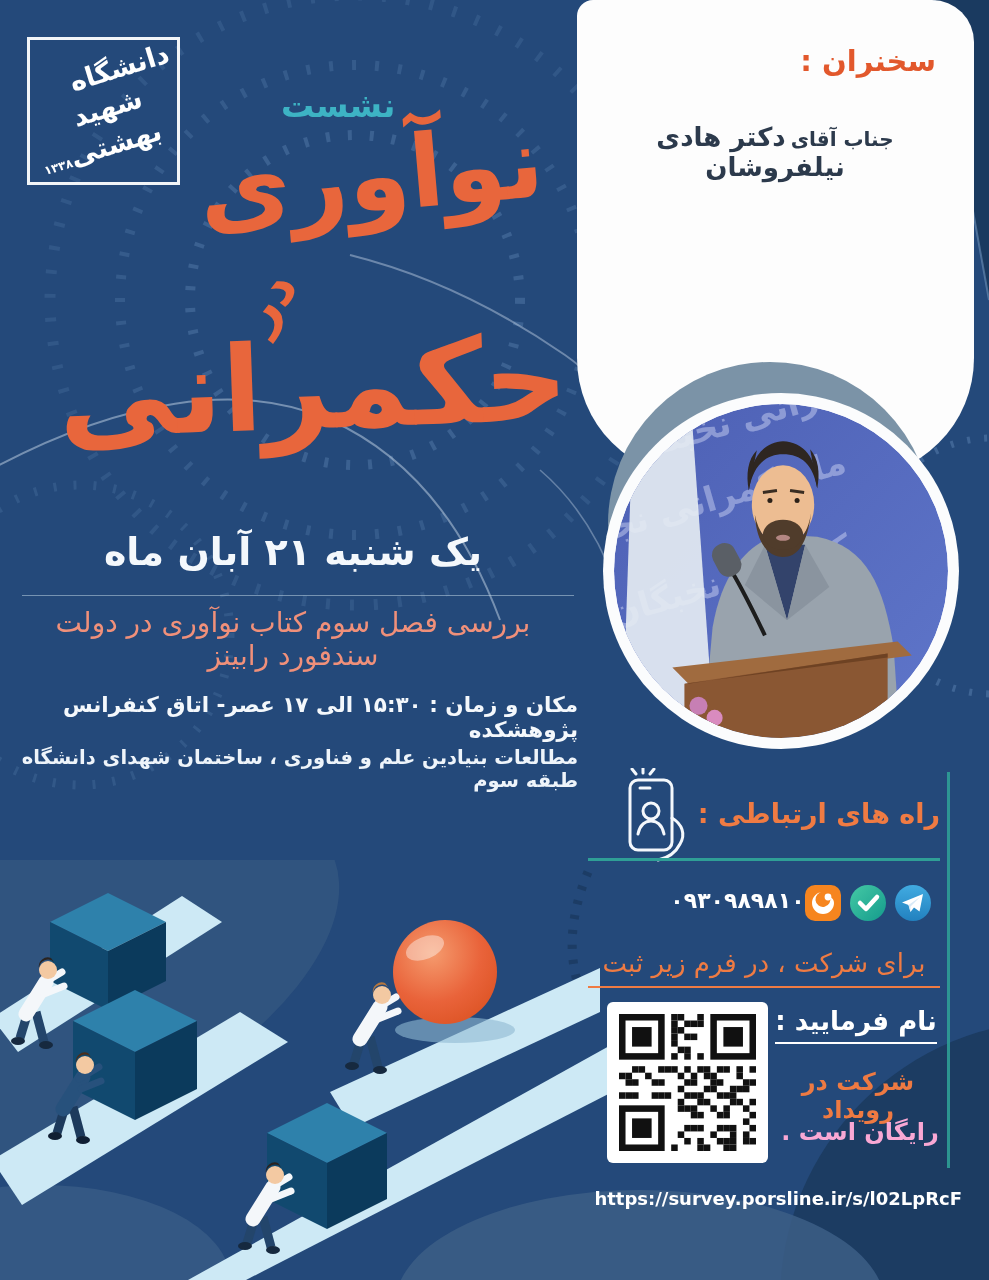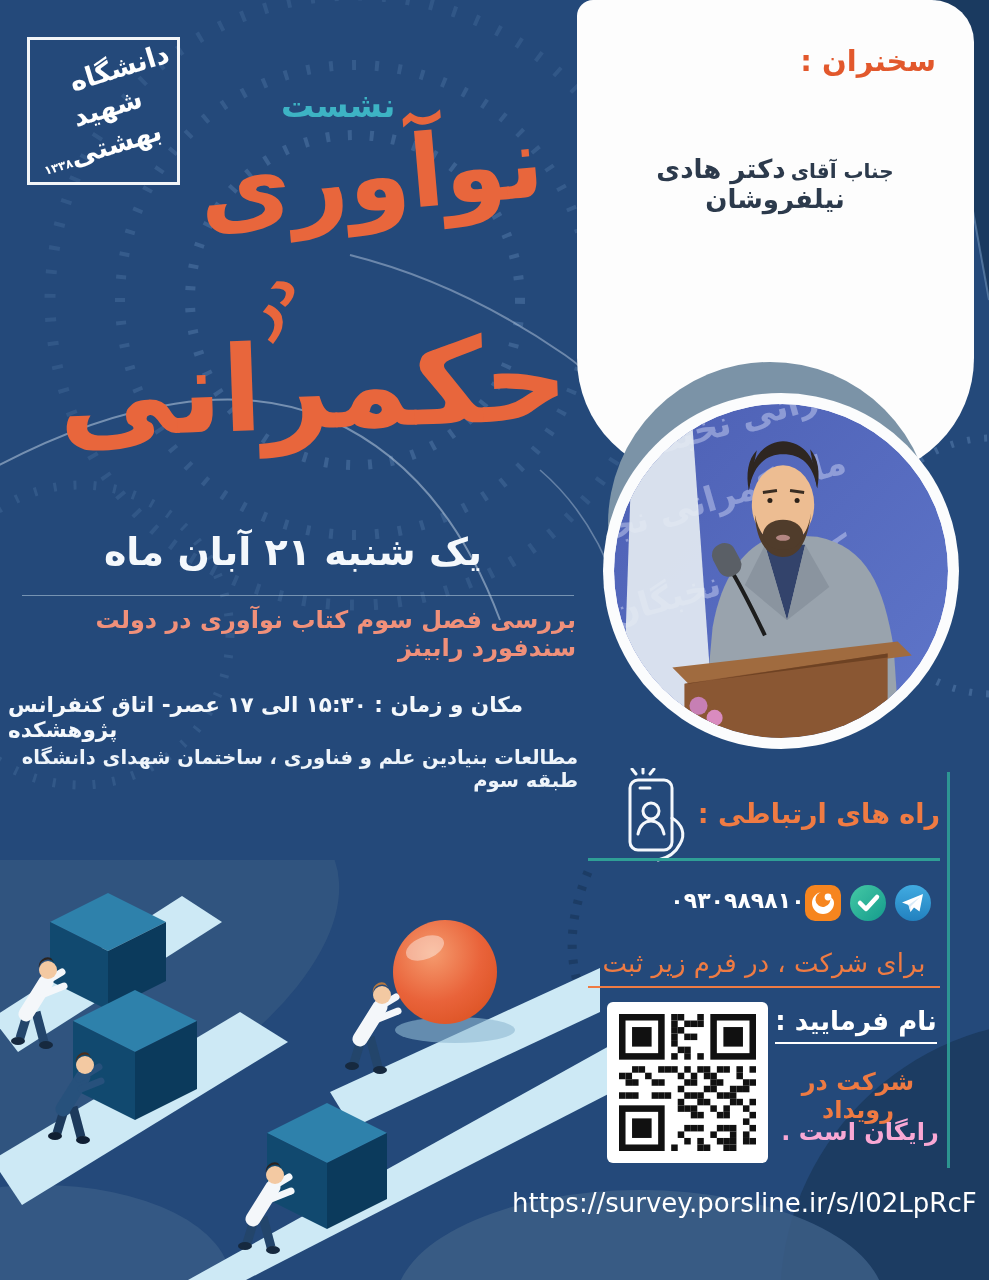--- a/index.html
+++ b/index.html
@@ -18,47 +18,47 @@
   .logo .l3{top:88px;right:14px;font-size:27px;transform:rotate(-17deg);}
   .logo .l4{bottom:8px;left:14px;font-size:12px;transform:rotate(-17deg);letter-spacing:2px;}
   
   .kicker{left:281px;top:86px;font-size:33px;font-weight:bold;color:#3db3c4;z-index:5;}
   .t1{left:198px;top:118px;font-size:100px;font-weight:bold;color:#e8663c;transform:rotate(-5deg);z-index:5;}
   .t2{left:238px;top:268px;font-size:54px;font-weight:bold;color:#e8663c;transform:rotate(-52deg);z-index:5;}
   .t3{left:58px;top:318px;font-size:118px;font-weight:bold;color:#e8663c;transform:rotate(-2deg);z-index:5;}
   
   .date{left:15px;top:530px;width:556px;text-align:center;font-size:38px;font-weight:bold;color:#f4f8fc;z-index:5;}
   .rule{left:22px;top:595px;width:552px;height:1px;background:#b9cfe0;opacity:.55;z-index:5;}
-  .topic{left:10px;top:606px;width:566px;font-size:24px;font-weight:bold;color:#f0907a;z-index:5;}
-  .loc1{left:8px;top:692px;width:570px;text-align:left;font-size:21.5px;font-weight:bold;color:#f4f8fc;z-index:5;}
+  .topic{left:10px;top:606px;width:566px;text-align:center;font-size:28px;font-weight:normal;color:#f0907a;z-index:5;}
+  .loc1{left:8px;top:692px;width:570px;text-align:right;font-size:21.5px;font-weight:bold;color:#f4f8fc;z-index:5;}
   .loc2{left:8px;top:746px;width:570px;text-align:right;font-size:19.5px;font-weight:bold;color:#eef4fa;z-index:5;}
   
   .panel{left:577px;top:0;width:397px;height:478px;background:#fdfdfd;border-radius:16px 42px 120px 120px;z-index:3;}
   .spk-head{left:604px;top:44px;width:332px;text-align:right;font-size:29px;font-weight:bold;color:#e2582c;z-index:6;}
-  .spk-name{left:584px;top:122px;width:382px;text-align:center;color:#2c3a4c;z-index:6;margin-top:32px;}
+  .spk-name{left:584px;top:122px;width:382px;text-align:center;color:#2c3a4c;z-index:6;}
   .spk-name .pre{font-size:20px;font-weight:bold;}
   .spk-name .nm{font-size:26px;font-weight:bold;}
   .spk-aff{left:584px;top:186px;width:382px;text-align:center;font-size:20px;font-weight:bold;color:#33475c;line-height:51px;z-index:6;}
   .gray-circle{left:608px;top:362px;width:324px;height:324px;border-radius:50%;background:#7b93a7;z-index:3;}
   .photo-ring{left:603px;top:393px;width:356px;height:356px;border-radius:50%;background:#fbfcfd;z-index:4;display:flex;align-items:center;justify-content:center;}
   .photo-clip{width:334px;height:334px;border-radius:50%;overflow:hidden;}
   
   .contact-head{left:590px;top:798px;width:350px;text-align:right;font-size:27px;font-weight:bold;color:#ef7b43;z-index:5;}
   .contact-rule{left:588px;top:858px;width:352px;height:3px;background:#2f9f96;z-index:5;}
   .v-rule{left:947px;top:772px;width:3px;height:396px;background:#2f9f96;opacity:.9;z-index:5;}
   .phone-icon{left:616px;top:768px;z-index:5;}
   .phone-num{left:648px;top:888px;width:170px;text-align:right;font-size:22px;font-weight:bold;color:#fff;letter-spacing:1px;direction:ltr;z-index:5;}
   .apps{left:804px;top:884px;display:flex;gap:7px;z-index:5;}
   .cta1{left:588px;top:948px;width:352px;text-align:center;font-size:26px;font-weight:normal;color:#ef7b43;border-bottom:2px solid #ef7b43;padding-bottom:8px;z-index:5;}
   .cta2{left:768px;top:1006px;width:176px;text-align:center;font-size:26px;font-weight:bold;color:#fff;z-index:5;}
   .cta2 i{font-style:normal;border-bottom:2px solid #fff;padding-bottom:6px;display:inline-block;}
   .note1{left:772px;top:1068px;width:172px;text-align:center;font-size:24px;font-weight:bold;color:#ee7a42;z-index:5;}
   .note2{left:780px;top:1118px;width:160px;text-align:center;font-size:24px;font-weight:bold;color:#f9a8d4;z-index:5;}
   .qr-box{left:607px;top:1002px;width:161px;height:161px;background:#fff;border-radius:6px;padding:12px;z-index:5;}
-  .url{left:512px;top:1188px;width:450px;text-align:right;font-size:26px;font-weight:normal;color:#fff;direction:ltr;white-space:nowrap;z-index:6;}
+  .url{left:512px;top:1188px;width:450px;text-align:right;font-size:18px;font-weight:bold;color:#fff;direction:ltr;white-space:nowrap;z-index:6;}
   .rtl{direction:rtl;}
 </style>
 </head>
 <body>
 
 <div class="poster">
 
   <svg id="bg-decor" class="abs" width="989" height="1280" viewBox="0 0 989 1280">
     <g fill="none" stroke="#7fa6d4" stroke-linecap="butt">
       <circle cx="355" cy="300" r="165" stroke-width="10" stroke-dasharray="4 18" opacity="0.26"></circle>

